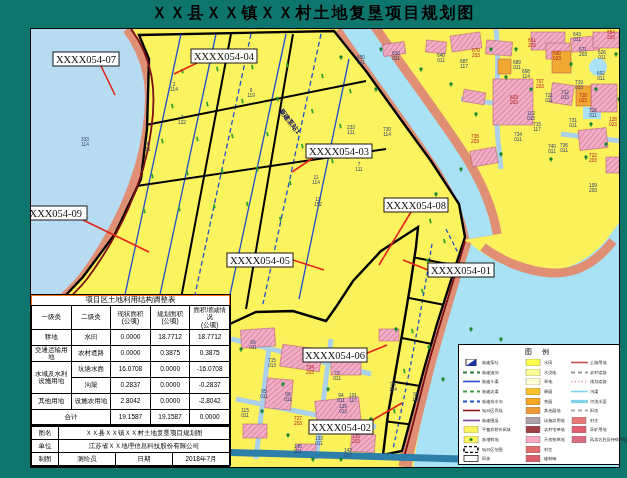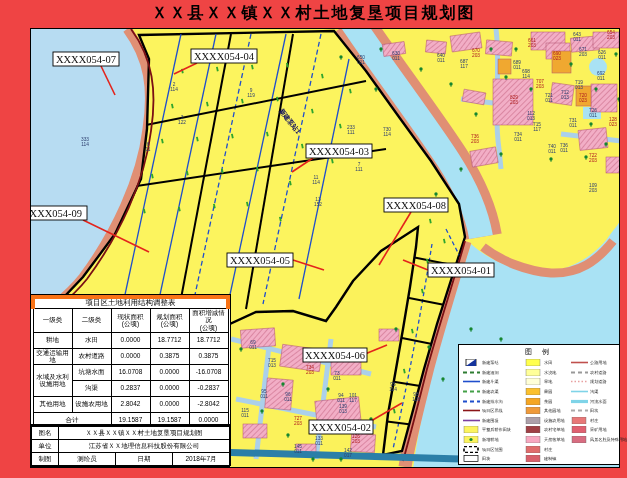--- a/index.html
+++ b/index.html
@@ -1,31 +1,31 @@
 <!DOCTYPE html>
 <html><head>
 <meta charset="utf-8">
 <style>
   html,body{margin:0;padding:0;background:#888;}
-  #page{position:relative;width:627px;height:478px;background:#ef4444;overflow:hidden;
+  #page{position:relative;width:627px;height:478px;background:#0f766e;overflow:hidden;
         font-family:"Liberation Sans",sans-serif;}
   #title{position:absolute;left:0;top:3px;width:627px;text-align:center;
          font-size:16px;font-weight:bold;letter-spacing:2px;color:#000;
          font-family:"Liberation Serif",serif;}
   #mapframe{position:absolute;left:30px;top:28px;width:590px;height:440px;
             border:1.5px solid #000;box-sizing:border-box;background:#FBF25B;overflow:hidden;}
   #mapsvg{position:absolute;left:0;top:0;}
   .overlay{position:absolute;background:#fff;border:1px solid #000;box-sizing:border-box;z-index:5;}
   
   #adjust{left:30px;top:294px;width:201px;height:131px;}
   #adjust table{border-collapse:collapse;width:100%;height:100%;table-layout:fixed;}
   #adjust td,#adjust th{border:1px solid #000;font-size:6.5px;font-weight:normal;
       text-align:center;vertical-align:middle;padding:0;line-height:1.15;
       white-space:pre-line;overflow:hidden;color:#000;}
-  #adjust .ttl{border:4px solid #f97316;border-bottom:1px solid #000;font-size:7.5px;}
+  #adjust .ttl{border:1px solid #f97316;border-bottom:1px solid #000;font-size:7.5px;}
   
   #sig{left:30px;top:425px;width:201px;height:41px;}
   #sig table{border-collapse:collapse;width:100%;height:100%;table-layout:fixed;}
   #sig td{border:1px solid #000;font-size:6.5px;text-align:center;vertical-align:middle;
           padding:0;overflow:hidden;color:#000;}
   
   #legend{left:458px;top:344px;width:162px;height:121px;font-size:4.5px;}
   #legend .lg-title{text-align:center;font-size:7px;letter-spacing:4px;margin-top:2px;color:#000;}
   .lg-col{position:absolute;top:13px;}
   .lg-item{display:flex;align-items:center;height:9.6px;color:#222;}

